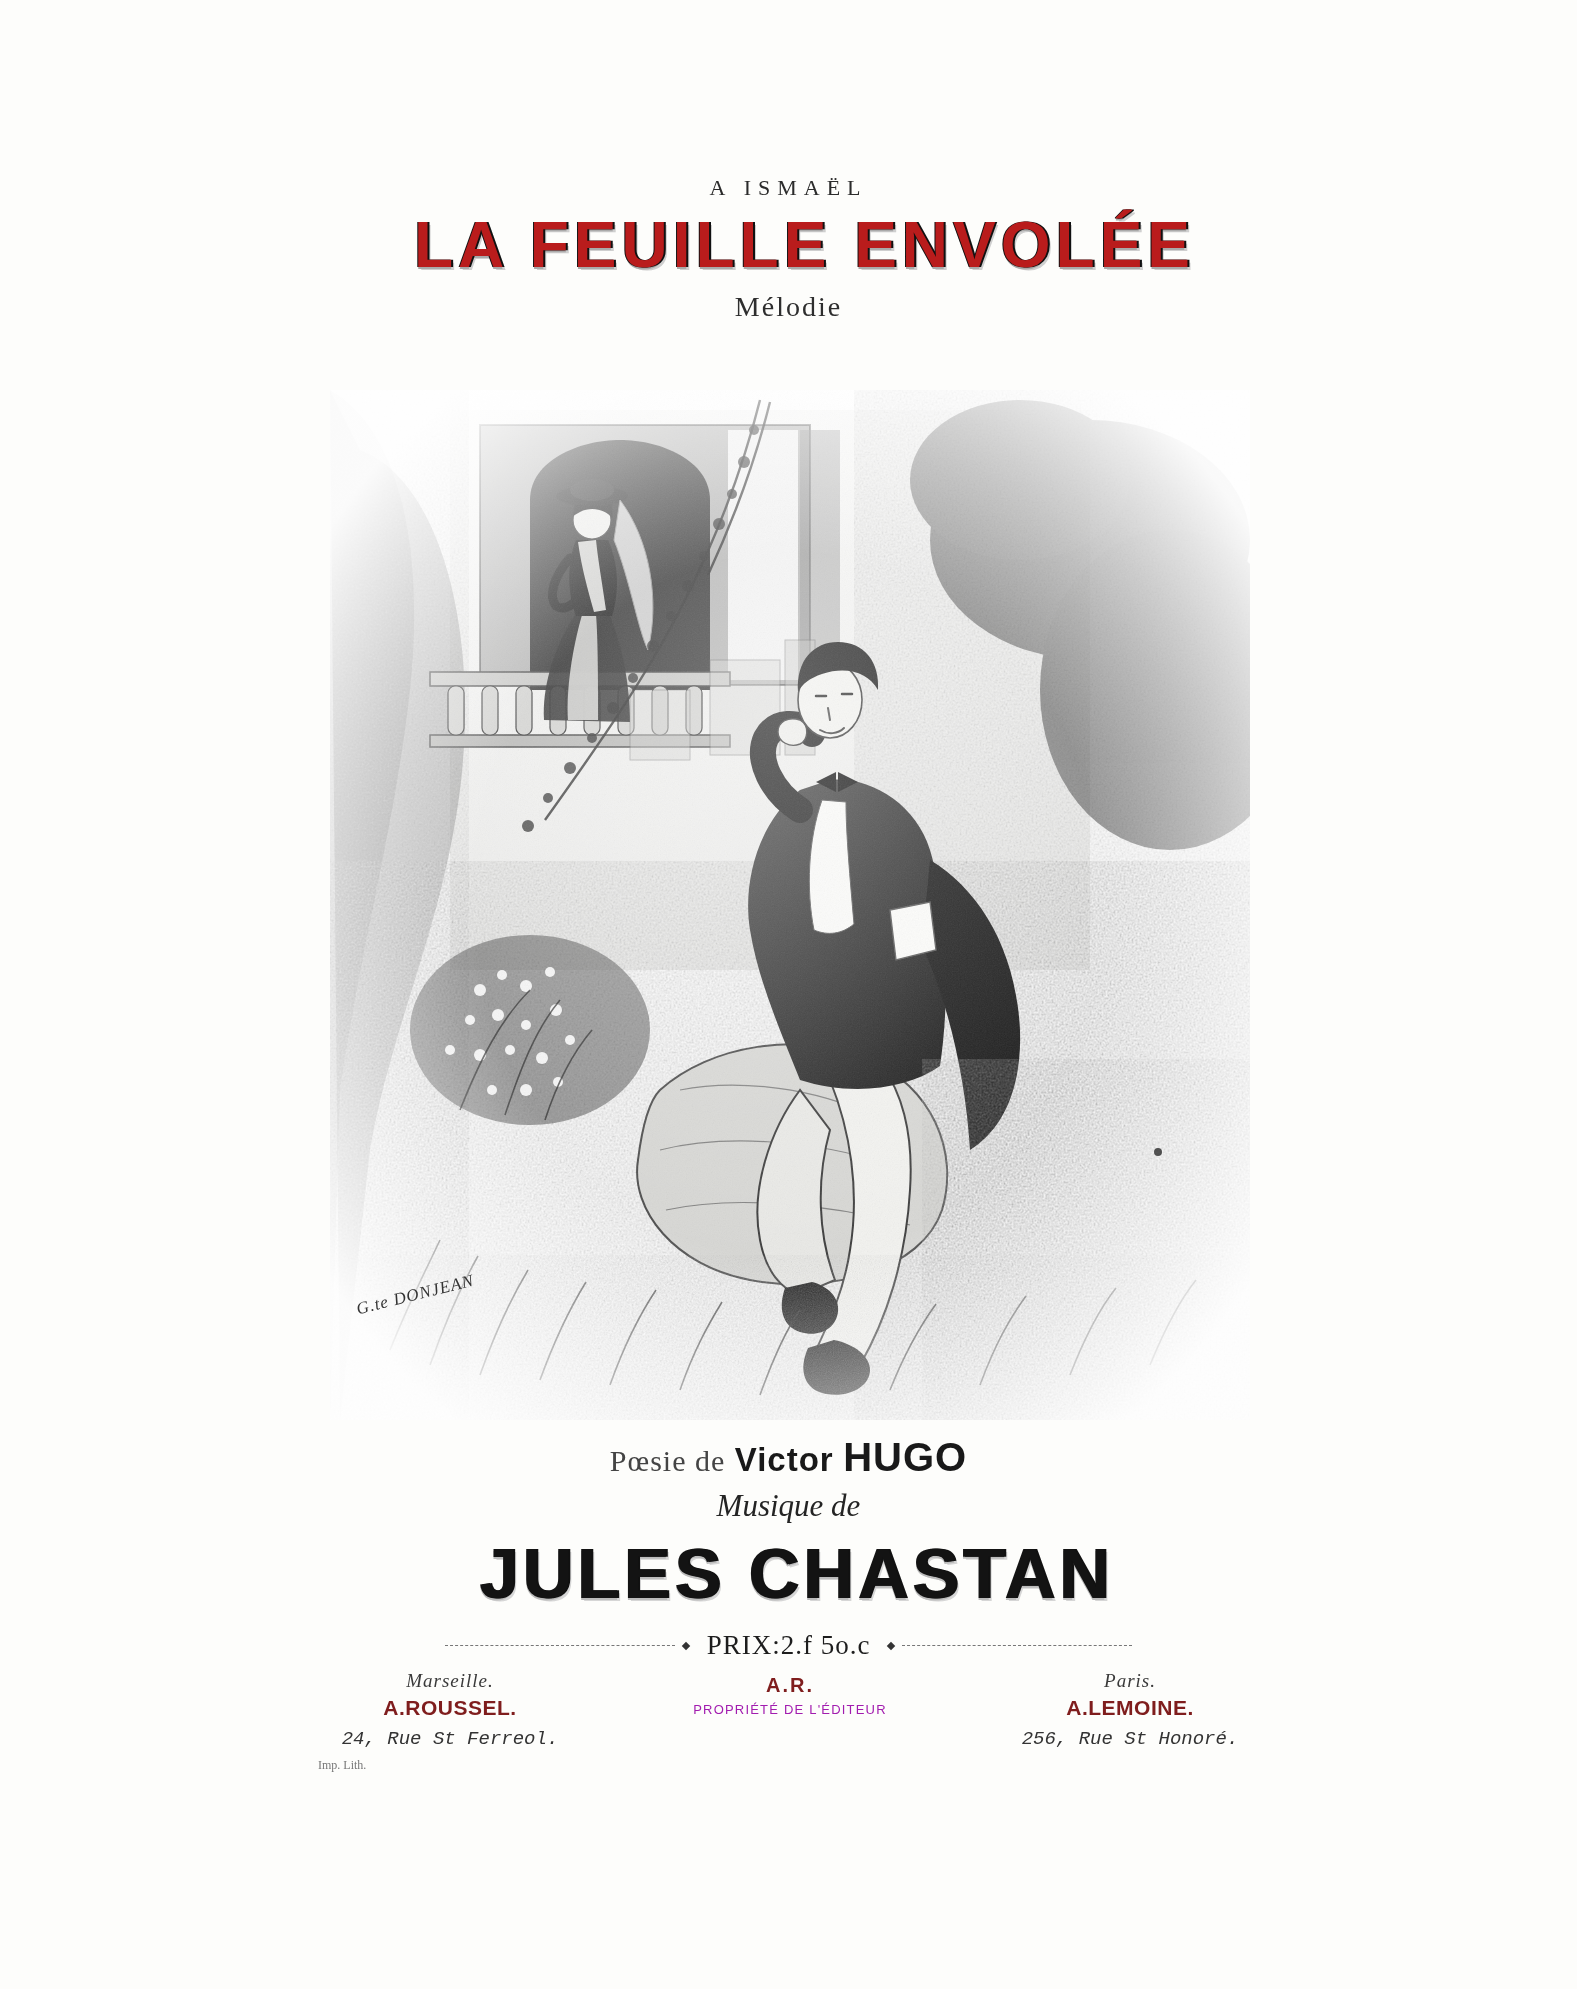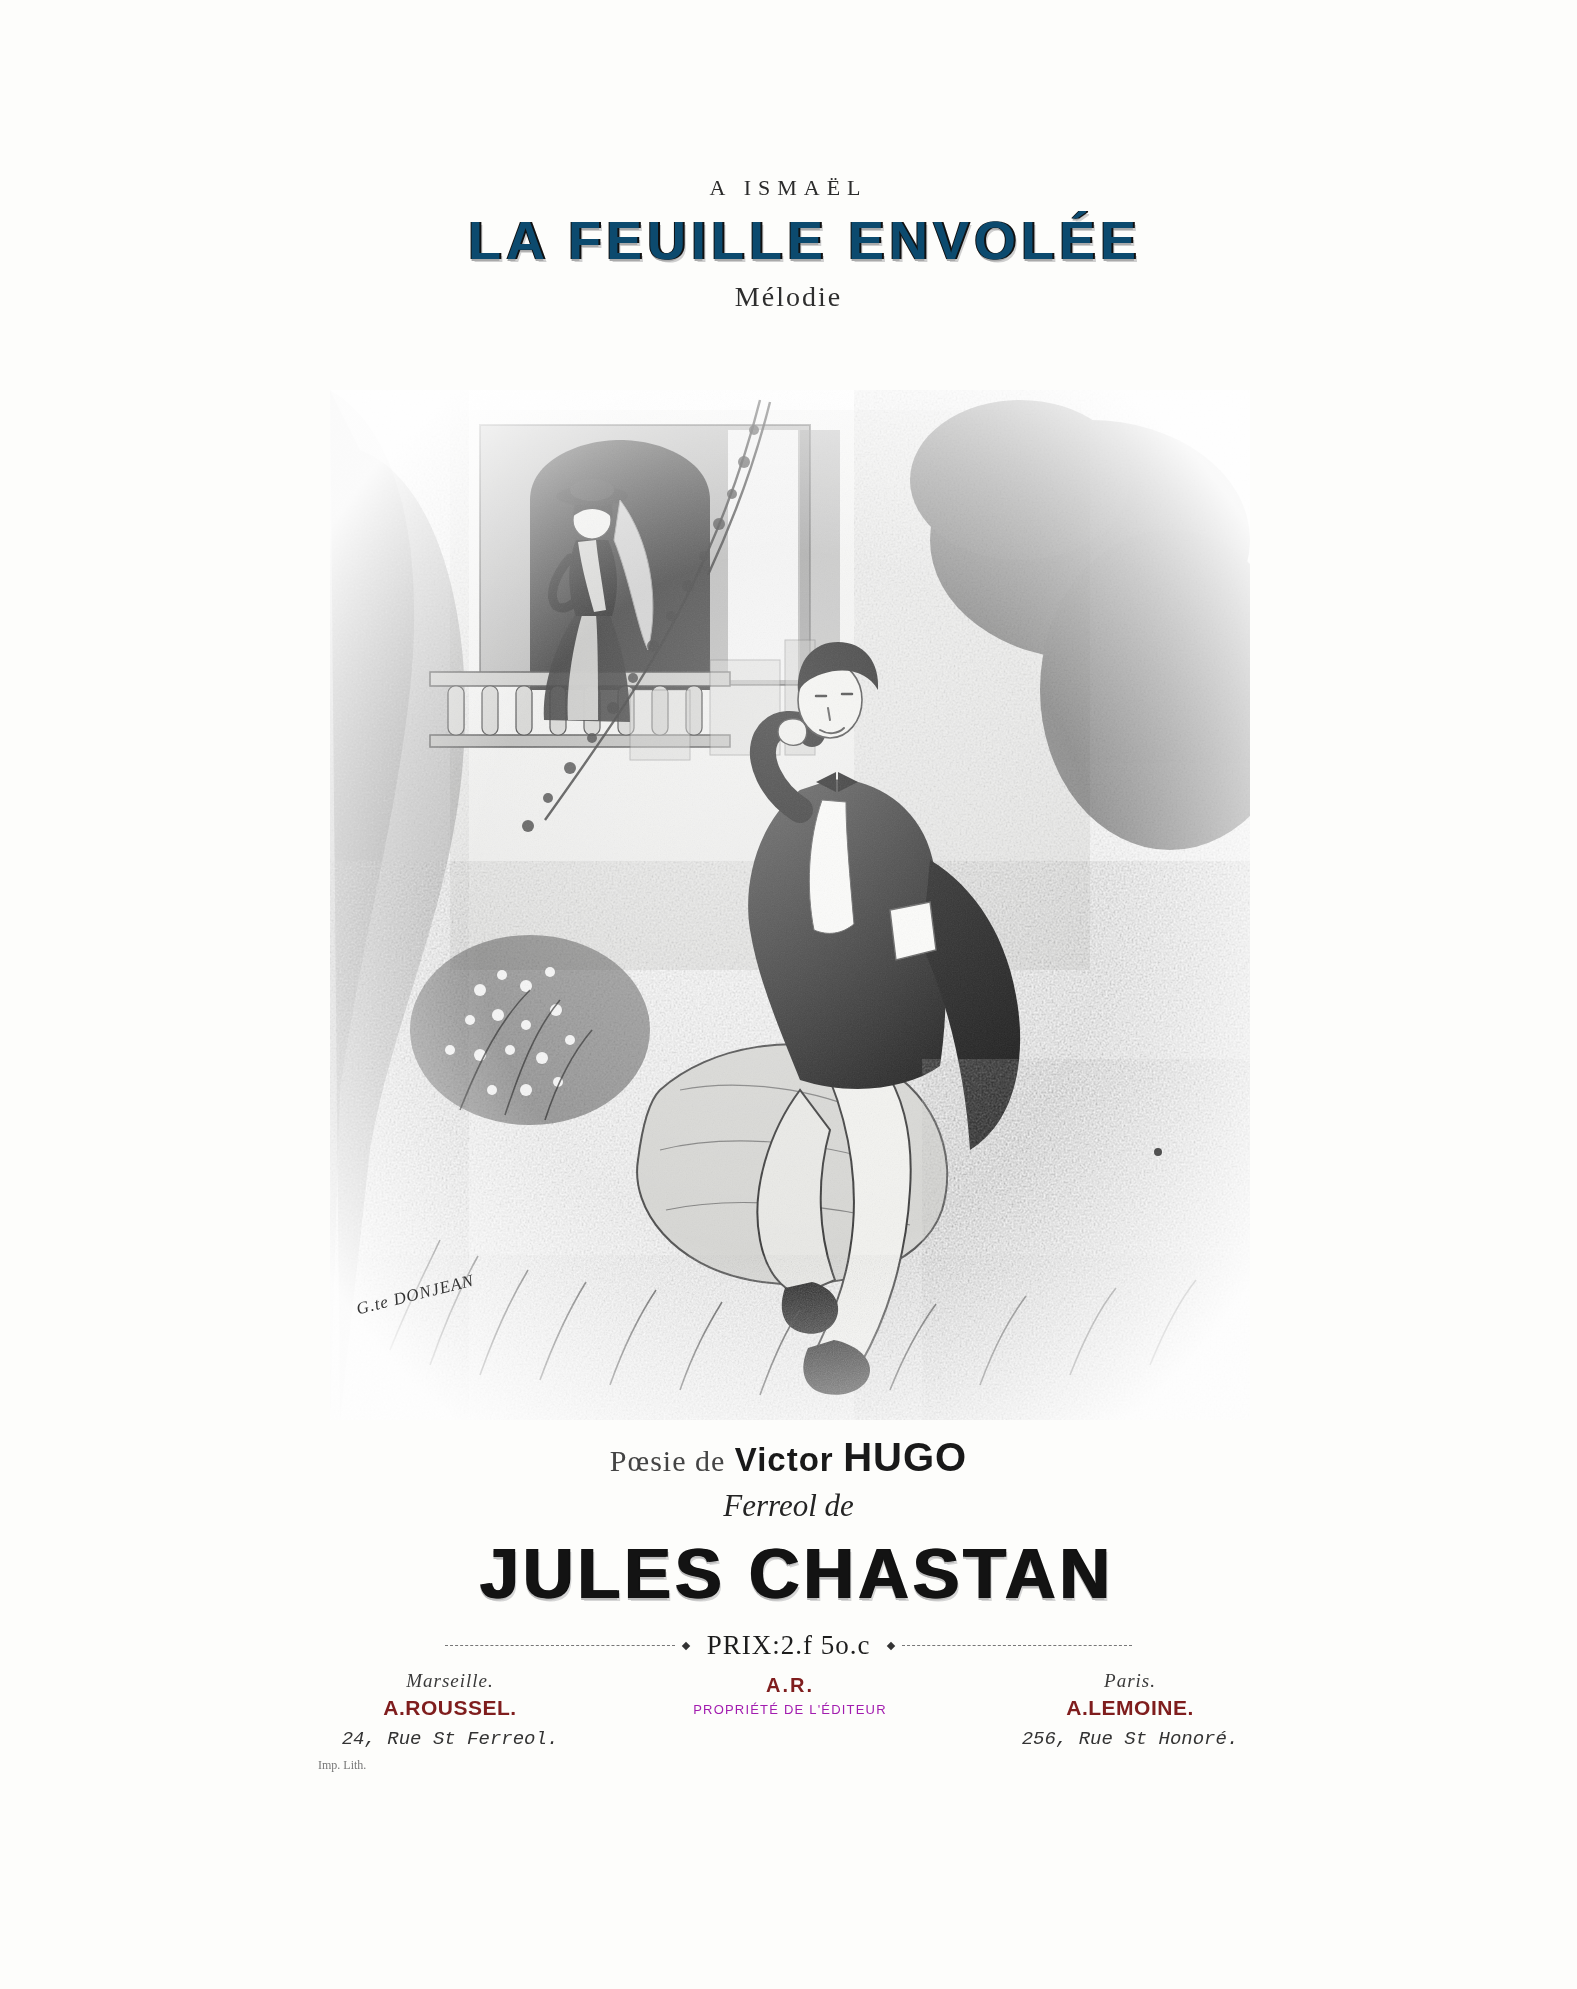--- a/index.html
+++ b/index.html
@@ -35,24 +35,24 @@
   .dedication {
     font-family: "Liberation Serif", serif;
     font-size: 22px;
     letter-spacing: 7px;
     color: #2b2b2b;
     margin-bottom: 12px;
   }
   .main-title {
     font-family: "Liberation Sans", sans-serif;
     font-weight: 700;
-    font-size: 54px;
+    font-size: 64px;
     letter-spacing: 5px;
     line-height: 1;
-    color: #0c4a6e;
+    color: #b91c1c;
     -webkit-text-stroke: 0px;
     text-shadow:
        2px 0 0 #111,
       -1px 0 0 #111,
        0 2px 0 #aaa,
        3px 3px 0 #cfcfcf;
     padding-left: 32px;
   }
   .subtitle {
     font-family: "Liberation Serif", serif;
@@ -471,21 +471,21 @@
   </div>
 
   <div class="sig">G.te DONJEAN</div>
 
   <div class="credits">
     <div class="poet-line">
       <span class="lead">Pœsie de</span>
       <span class="name-small">Victor</span>
       <span class="name-big">HUGO</span>
     </div>
-    <div class="music-line">Ferreol de</div>
+    <div class="music-line">Musique de</div>
     <div class="composer">JULES CHASTAN</div>
   </div>
 
   <div class="price-row">
     <div class="rule dashed"></div>
     <div class="diamond"></div>
     <div class="price">PRIX:2.f 5o.c</div>
     <div class="diamond"></div>
     <div class="rule dashed"></div>
   </div>

